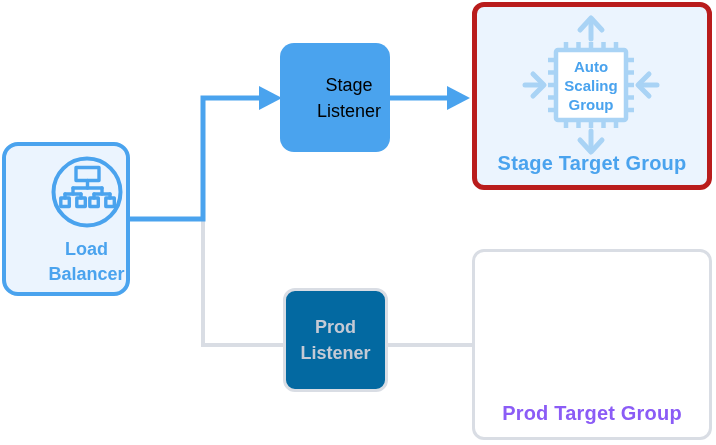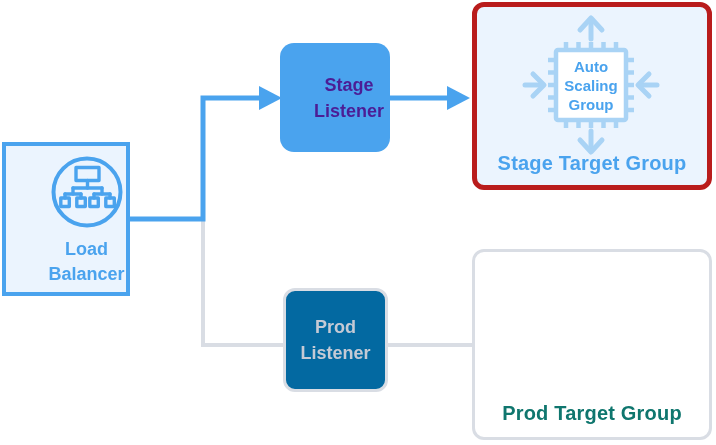--- a/index.html
+++ b/index.html
@@ -8,51 +8,51 @@
     font-family:"Liberation Sans", sans-serif; overflow:hidden;
   }
   .node {
     position:absolute; box-sizing:border-box;
     display:flex; align-items:center; justify-content:center;
     text-align:center; flex-direction:column;
   }
   
   .lb {
     left:2px; top:142px; width:128px; height:154px;
-    background:#EBF4FE; border:4px solid #4AA3EE; border-radius:0;
+    background:#EBF4FE; border:4px solid #4AA3EE; border-radius:16px;
     gap:7px; padding-top:2px;padding-left:41px;
   }
   .lb-label { color:#4AA3EE; font-size:18px; font-weight:700; line-height:25px; width:92px; }
   
   .stage-listener {
     left:280px; top:43px; width:110px; height:109px;
     background:#4AA3EE; border-radius:14px;
   }
-  .stage-listener .lbl { color:#4c1d95; font-size:18px; font-weight:700; line-height:26px; width:84px;margin-left:28px; }
+  .stage-listener .lbl { color:#000000; font-size:18px; font-weight:400; line-height:26px; width:84px;margin-left:28px; }
   
   .prod-listener {
     left:283px; top:288px; width:105px; height:104px;
     background:#0369a1; border:3px solid #D9DDE4; border-radius:12px;
   }
   .prod-listener .lbl { color:#C5CAD5; font-size:18px; font-weight:700; line-height:26px; width:84px; }
   
   .stage-target {
     left:472px; top:2px; width:240px; height:188px;
     background:#EBF4FE; border:5px solid #b91c1c; border-radius:12px;
   }
   .prod-target {
     left:472px; top:249px; width:240px; height:191px;
     background:#ffffff; border:3px solid #D9DDE4; border-radius:12px;
   }
   .group-label {
     position:absolute; left:0; right:0; text-align:center;
     font-size:20px; font-weight:700; letter-spacing:.2px;
   }
   .stage-target .group-label { bottom:10px; color:#4AA3EE; }
-  .prod-target .group-label { bottom:12px; color:#0f766e; }
+  .prod-target .group-label { bottom:12px; color:#8b5cf6; }
   
   .asg-wrap { position:absolute; left:28px; top:6px; width:172px; height:146px; }
   .asg-wrap svg { position:absolute; left:0; top:0; }
   .asg-text {
     position:absolute; left:51px; top:37px; width:70px; height:70px;
     display:flex; align-items:center; justify-content:center; text-align:center;
     color:#4AA3EE; font-size:15px; font-weight:700; line-height:19px;
   }
   .connectors { position:absolute; left:0; top:0; pointer-events:none; }
 </style>

